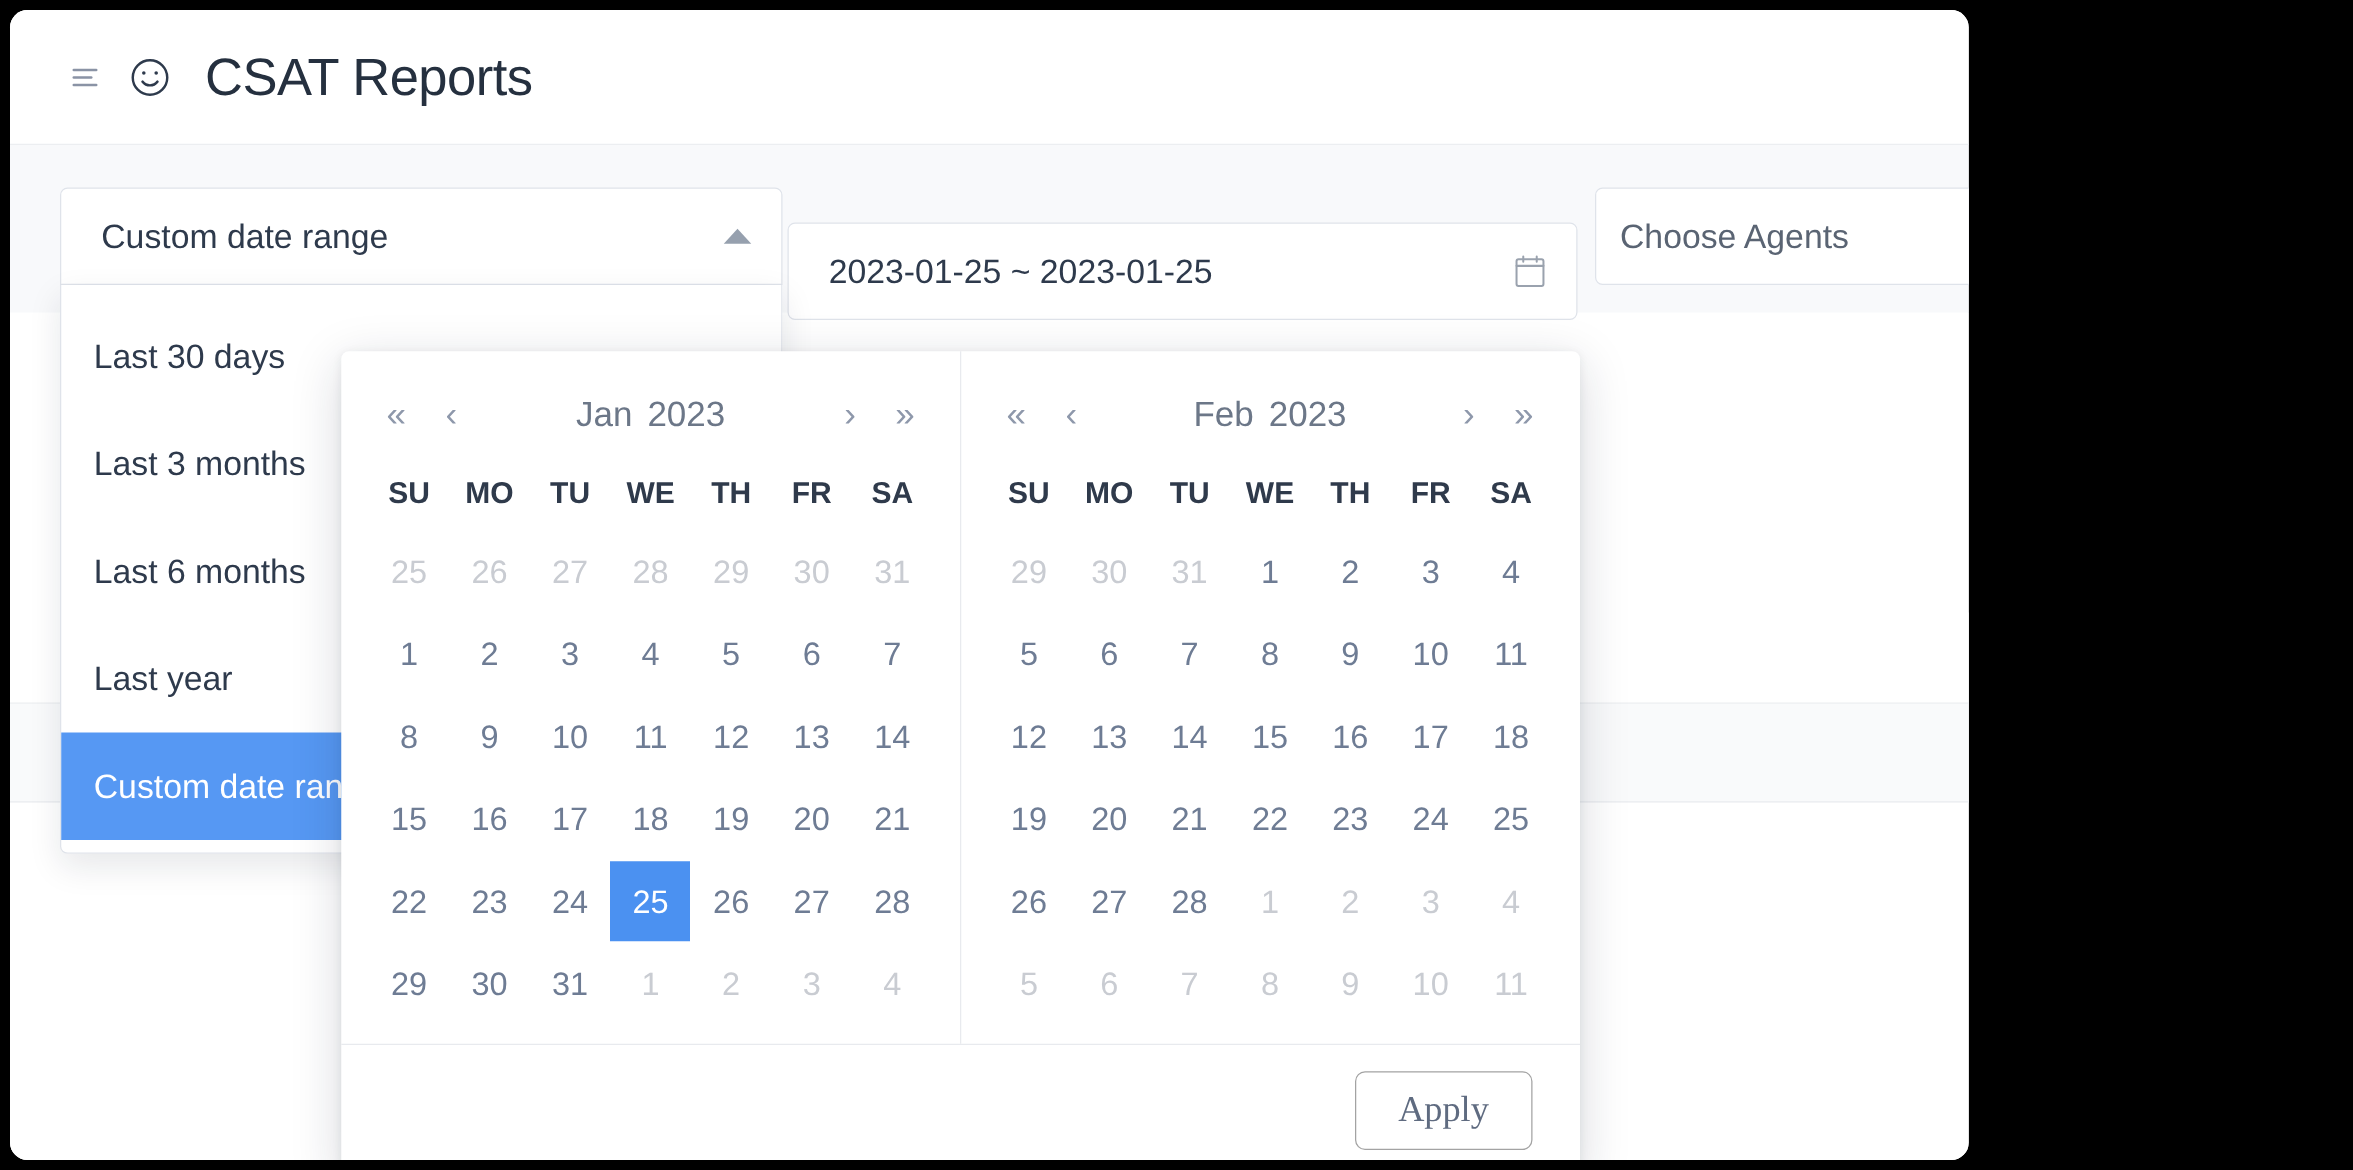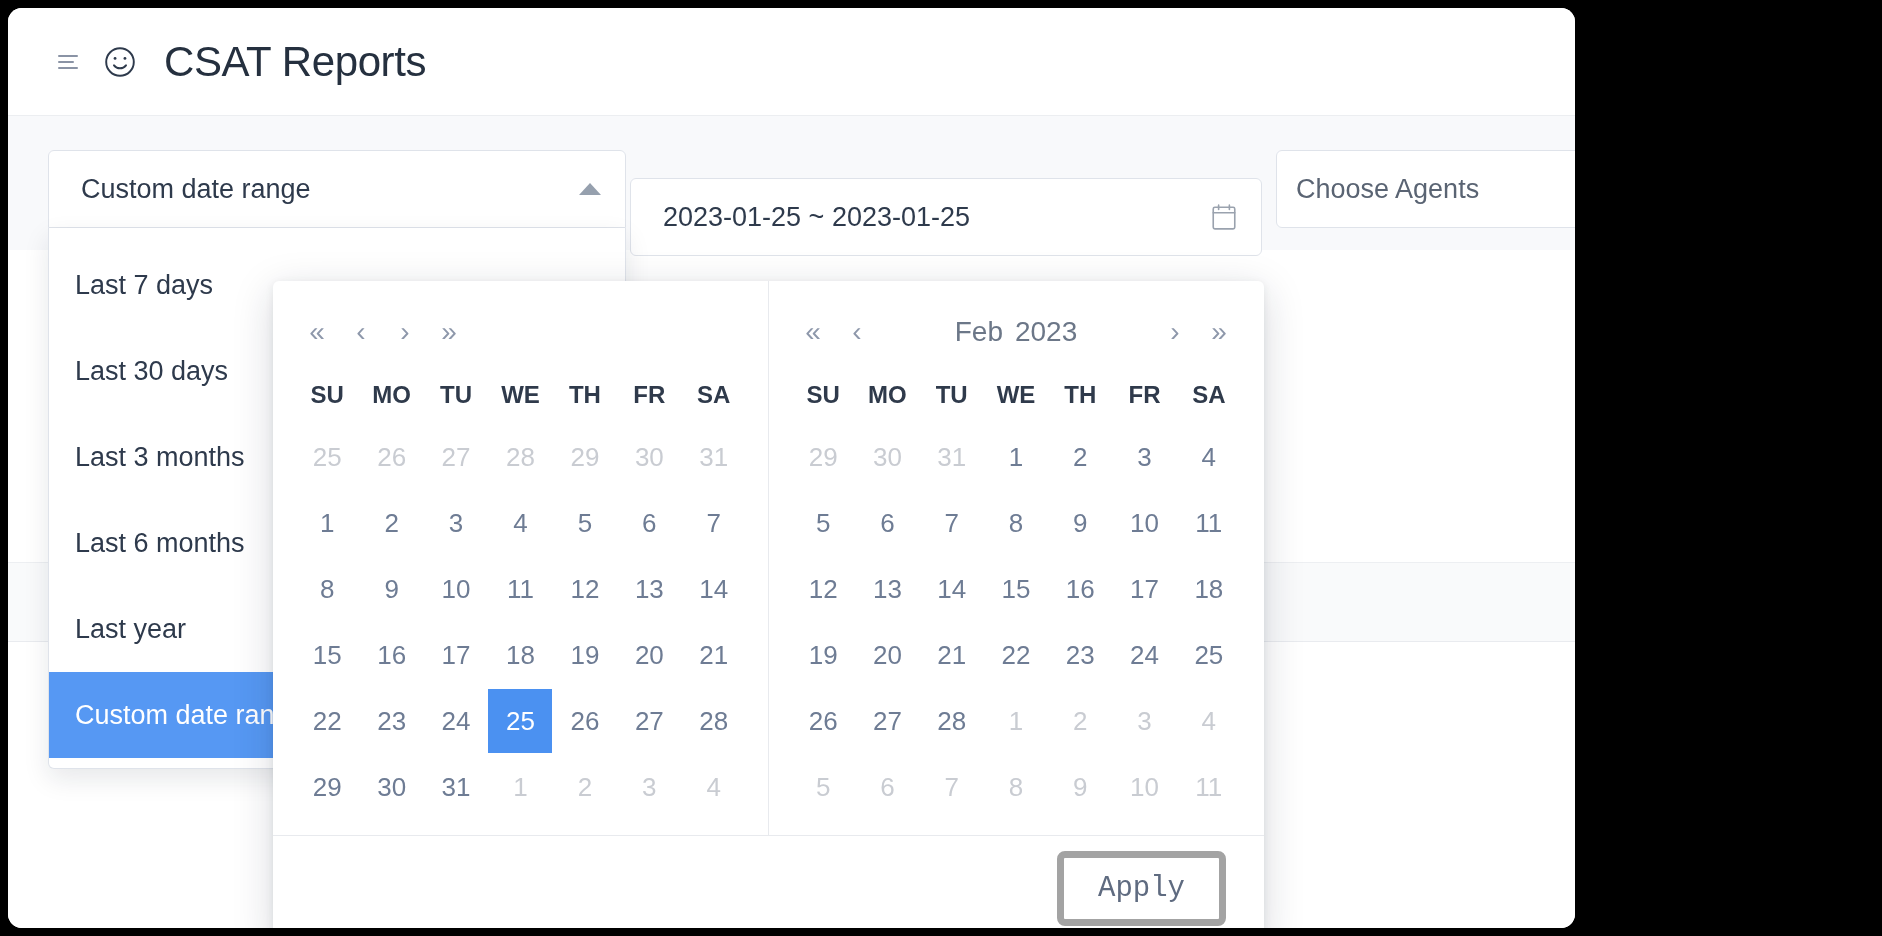--- a/index.html
+++ b/index.html
@@ -217,27 +217,27 @@
 
   .picker-footer {
     border-top: 1px solid #e8eaee;
     height: 106px;
     display: flex;
     align-items: center;
     justify-content: flex-end;
     padding-right: 38px;
   }
   .apply-btn {
-    border: 7px solid #a3a3a3;
+    border: 1px solid #a3a3a3;
     border-radius: 8px;
     background: #ffffff;
     color: #5f6b80;
     font-size: 29px;
     padding: 14px 34px;
-    font-family: Liberation Mono, monospace;
+    font-family: Liberation Serif, serif;
   }
 </style>
 </head>
 <body>
 
 <div class="window">
 
   <div class="app-header">
     <div class="hamburger">
       <i></i>
@@ -279,34 +279,34 @@
       </svg>
     </span>
   </div>
 
   <div class="control" id="agents-select">
     <span class="value placeholder">Choose Agents</span>
     <span class="caret-down"></span>
   </div>
 
   <div class="dropdown" id="range-dropdown">
-      <div class="dd-item">Last 7 days</div>
       <div class="dd-item">Last 30 days</div>
       <div class="dd-item">Last 3 months</div>
       <div class="dd-item">Last 6 months</div>
       <div class="dd-item">Last year</div>
       <div class="dd-item selected">Custom date range</div>
     </div>
 
   <div class="picker">
     <div class="panels" id="picker-panels">
         <div class="panel">
           <div class="cal-header">
             <span class="nav-btn">«</span>
             <span class="nav-btn">‹</span>
+            <div class="cal-title"><span class="mon">Jan</span><span>2023</span></div>
             <span class="nav-btn">›</span>
             <span class="nav-btn">»</span>
           </div>
           <div class="weekdays">
             <div class="wd">SU</div>
             <div class="wd">MO</div>
             <div class="wd">TU</div>
             <div class="wd">WE</div>
             <div class="wd">TH</div>
             <div class="wd">FR</div>

